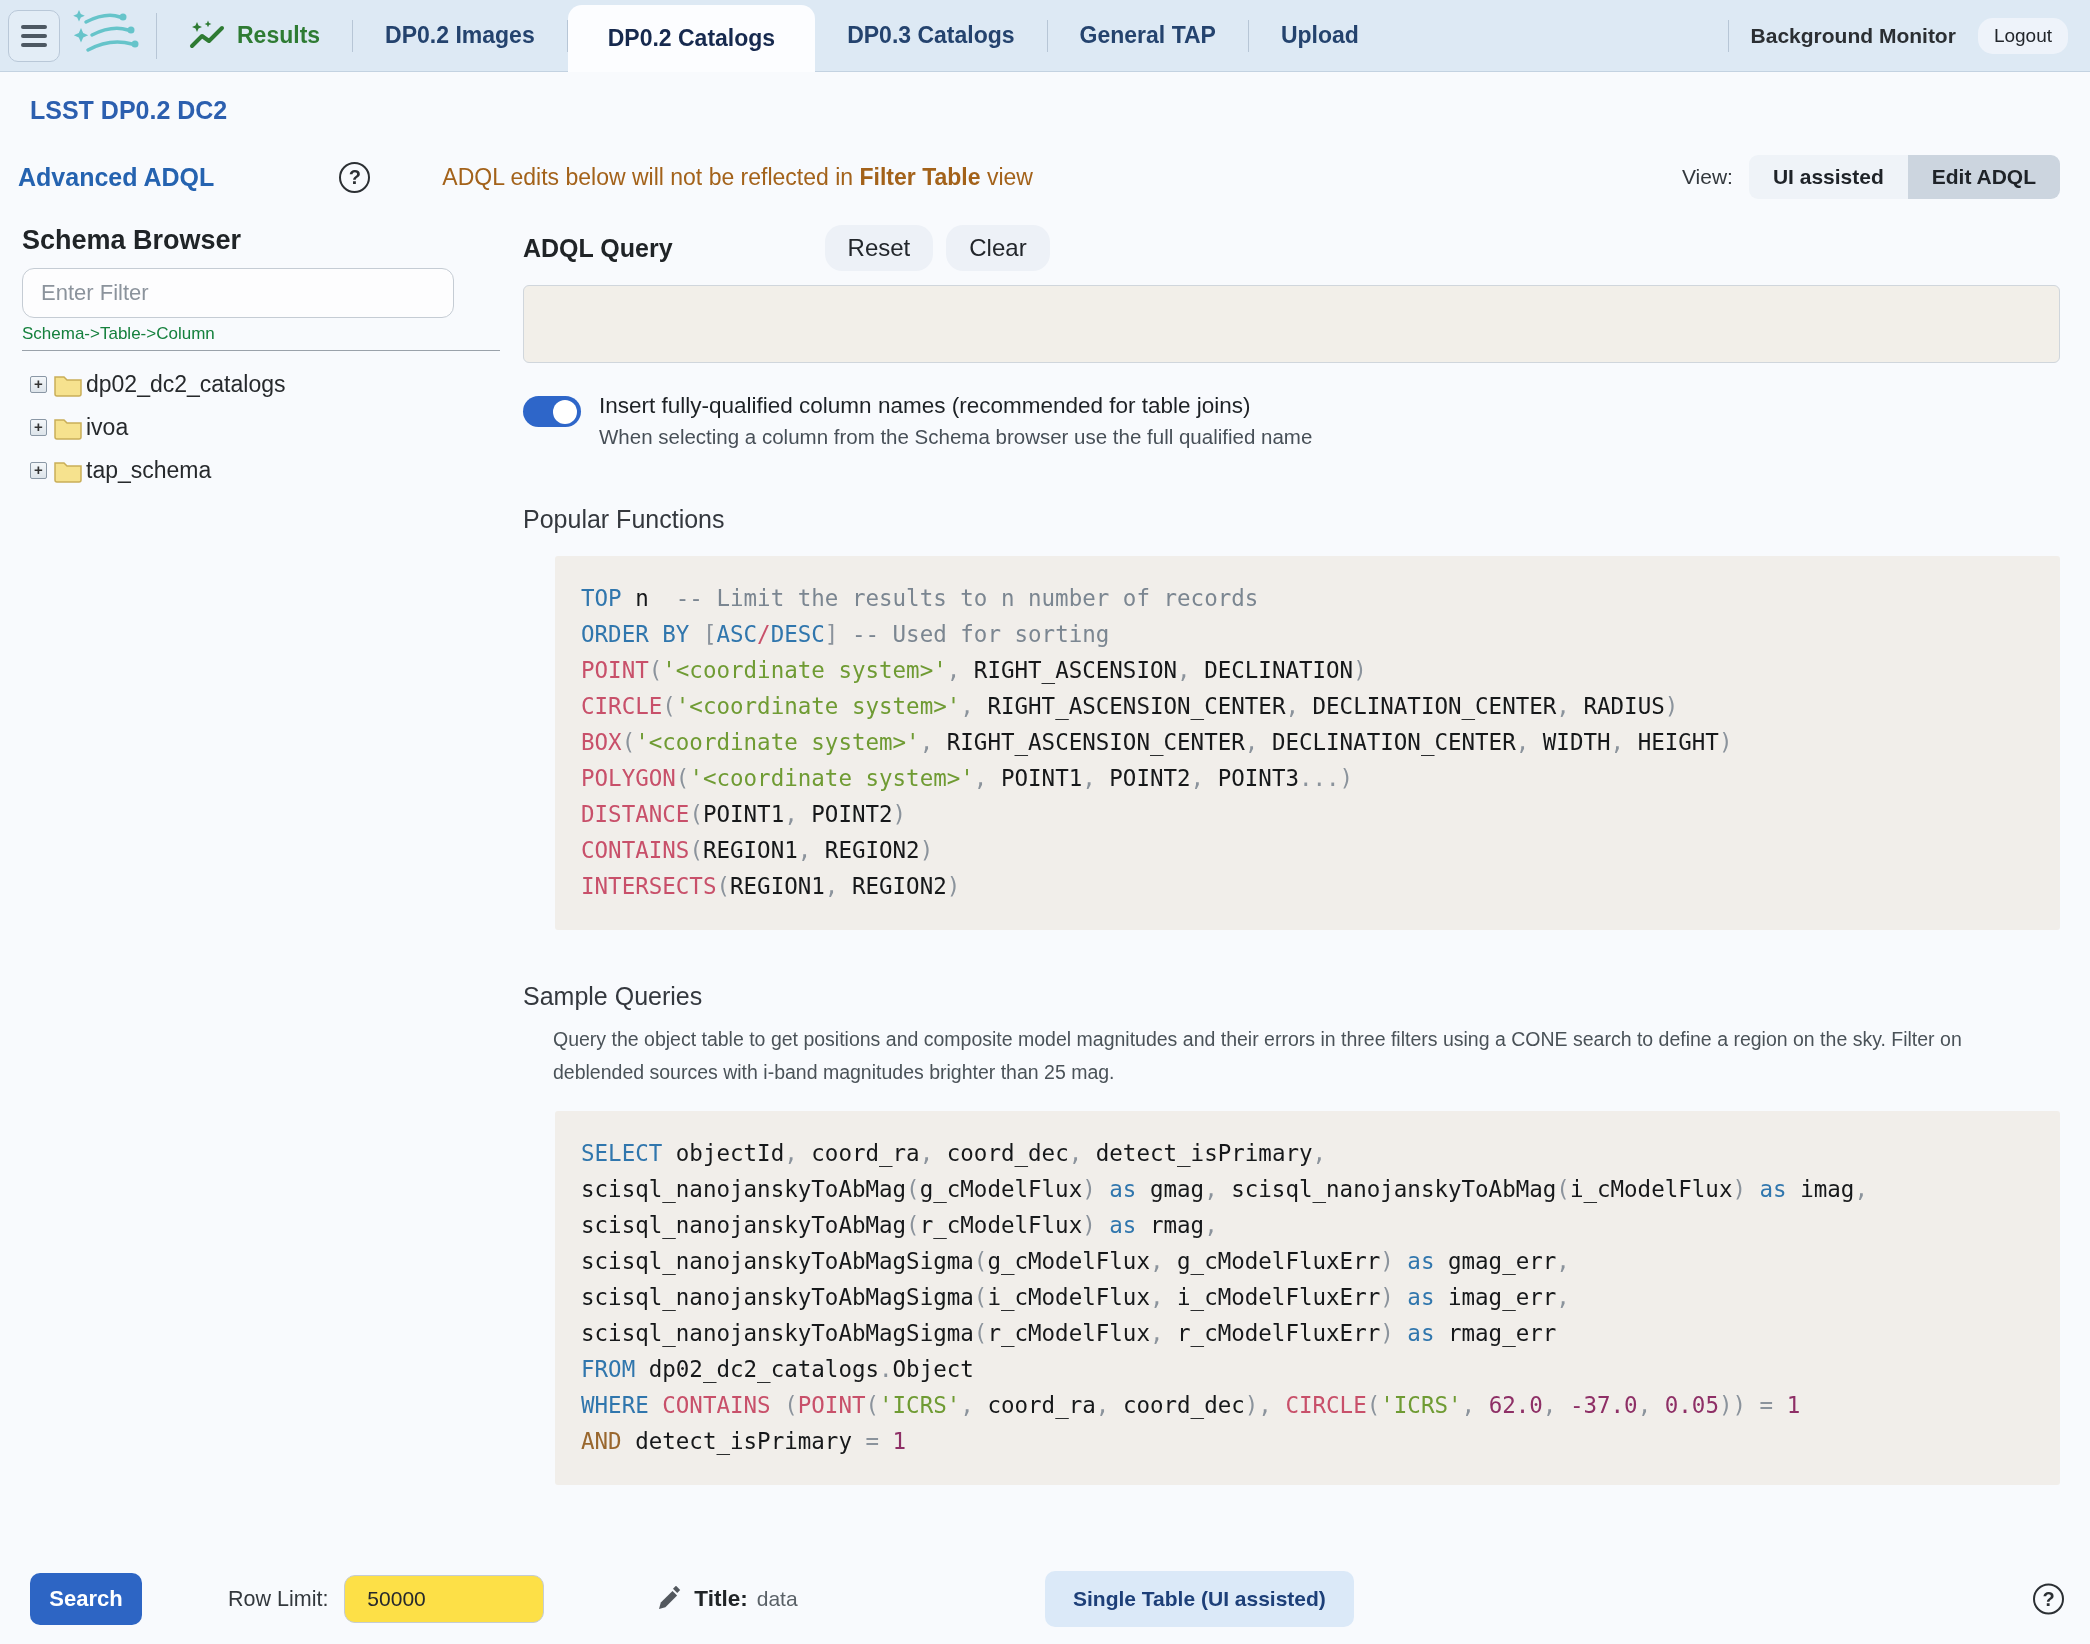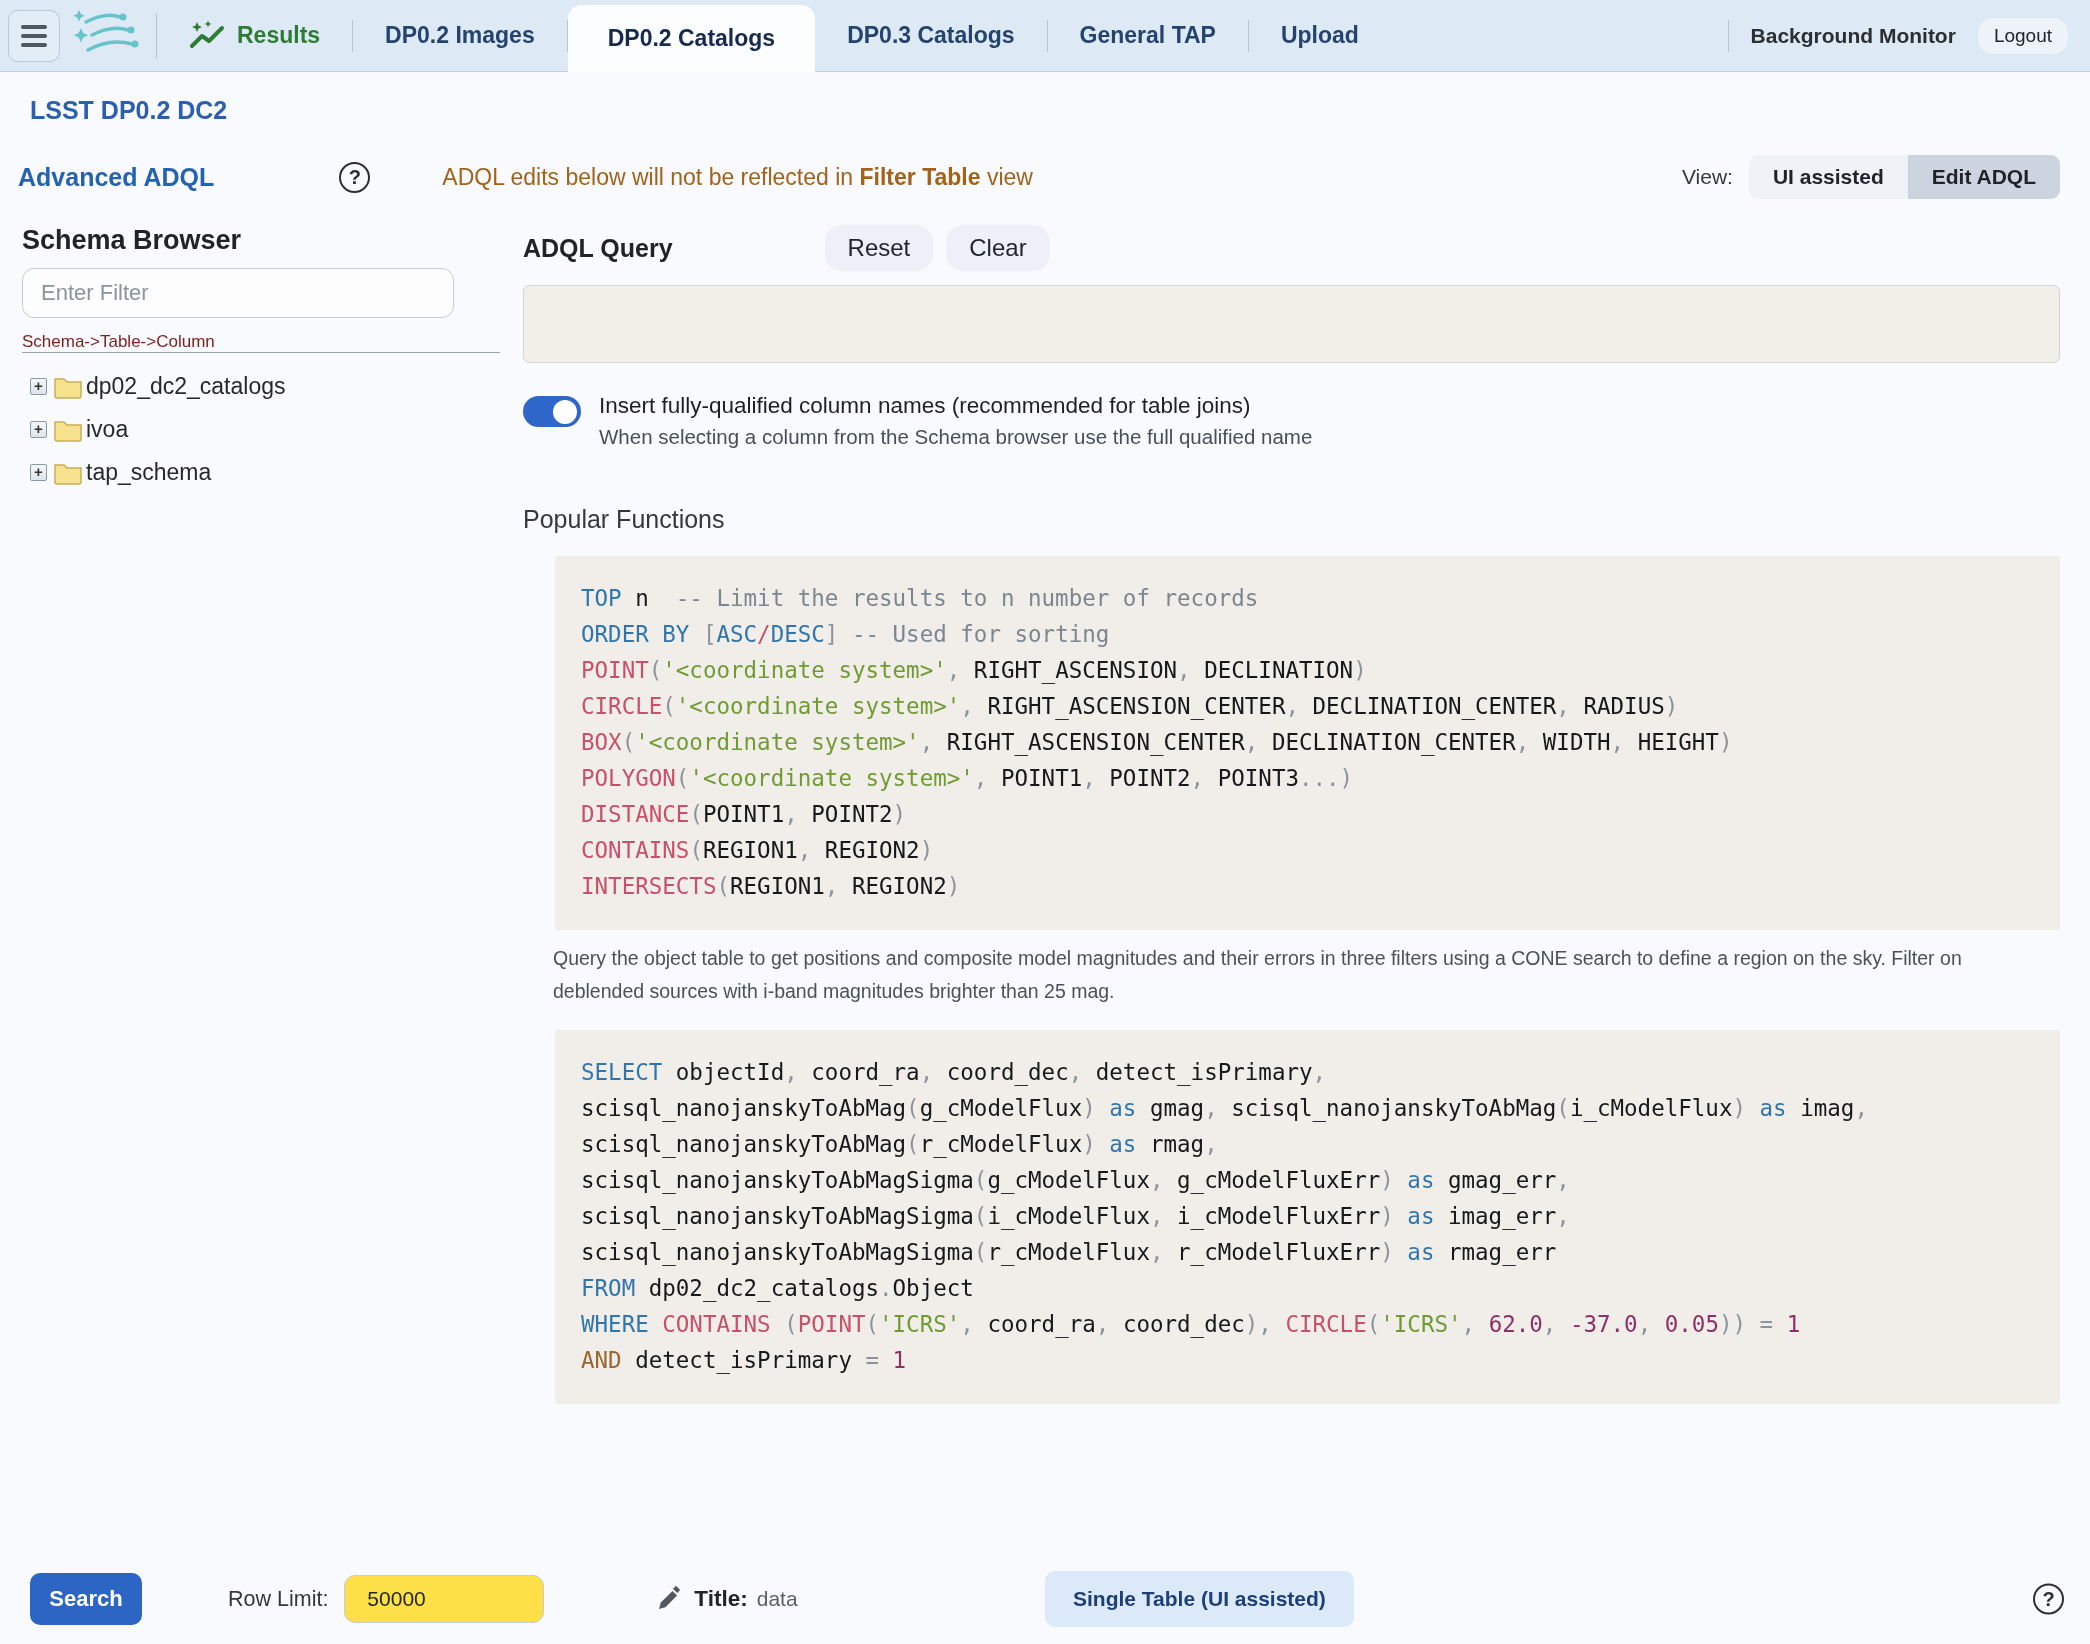--- a/index.html
+++ b/index.html
@@ -107,21 +107,21 @@
   .sidebar { width: 523px; flex-shrink: 0; padding-left: 22px; }
   .sb-title { font-size: 27px; font-weight: 700; color: #202427; }
   .sb-filter {
     margin-top: 12px;
     width: 432px; height: 50px;
     border: 1px solid #c5ccd4; border-radius: 12px;
     font-family: inherit; font-size: 22px; color: #33383d;
     padding: 0 18px; background: #fdfdfe; outline: none;
   }
   .sb-filter::placeholder { color: #8b939c; }
-  .sb-hint { margin-top: 14px; font-size: 17px; color: #7f1d1d; 
+  .sb-hint { margin-top: 6px; font-size: 17px; color: #15803d; padding-bottom: 6px;
              border-bottom: 1px solid #9aa2aa; width: 478px; }
   .tree { margin-top: 12px; }
   .tree-row { display: flex; align-items: center; height: 43px; cursor: pointer; padding-left: 8px; }
   .plus-box {
     width: 17px; height: 17px;
     border: 1px solid #8a97a5; border-radius: 2px;
     background: linear-gradient(#f4f7fa, #dde4ea);
     font-size: 15px; line-height: 14px; font-weight: 700; color: #333;
     text-align: center; cursor: pointer; flex-shrink: 0;
   }
@@ -349,20 +349,21 @@
           </div>
         <div class="toggle-texts">
           <div class="toggle-label">Insert fully-qualified column names (recommended for table joins)</div>
           <div class="toggle-hint">When selecting a column from the Schema browser use the full qualified name</div>
         </div>
       </div>
 
       <div class="section-title pf-title">Popular Functions</div>
       <div class="code-block"><div class="code-line"><span class="tk-kw">TOP</span><span class="tk-id"> n</span><span class="tk-cm">  -- Limit the results to n number of records</span></div><div class="code-line"><span class="tk-kw">ORDER BY</span><span class="tk-pn"> [</span><span class="tk-kw">ASC</span><span class="tk-fn">/</span><span class="tk-kw">DESC</span><span class="tk-pn">]</span><span class="tk-cm"> -- Used for sorting</span></div><div class="code-line"><span class="tk-fn">POINT</span><span class="tk-pn">(</span><span class="tk-str">'&lt;coordinate system&gt;'</span><span class="tk-pn">, </span><span class="tk-id">RIGHT_ASCENSION</span><span class="tk-pn">, </span><span class="tk-id">DECLINATION</span><span class="tk-pn">)</span></div><div class="code-line"><span class="tk-fn">CIRCLE</span><span class="tk-pn">(</span><span class="tk-str">'&lt;coordinate system&gt;'</span><span class="tk-pn">, </span><span class="tk-id">RIGHT_ASCENSION_CENTER</span><span class="tk-pn">, </span><span class="tk-id">DECLINATION_CENTER</span><span class="tk-pn">, </span><span class="tk-id">RADIUS</span><span class="tk-pn">)</span></div><div class="code-line"><span class="tk-fn">BOX</span><span class="tk-pn">(</span><span class="tk-str">'&lt;coordinate system&gt;'</span><span class="tk-pn">, </span><span class="tk-id">RIGHT_ASCENSION_CENTER</span><span class="tk-pn">, </span><span class="tk-id">DECLINATION_CENTER</span><span class="tk-pn">, </span><span class="tk-id">WIDTH</span><span class="tk-pn">, </span><span class="tk-id">HEIGHT</span><span class="tk-pn">)</span></div><div class="code-line"><span class="tk-fn">POLYGON</span><span class="tk-pn">(</span><span class="tk-str">'&lt;coordinate system&gt;'</span><span class="tk-pn">, </span><span class="tk-id">POINT1</span><span class="tk-pn">, </span><span class="tk-id">POINT2</span><span class="tk-pn">, </span><span class="tk-id">POINT3</span><span class="tk-pn">...)</span></div><div class="code-line"><span class="tk-fn">DISTANCE</span><span class="tk-pn">(</span><span class="tk-id">POINT1</span><span class="tk-pn">, </span><span class="tk-id">POINT2</span><span class="tk-pn">)</span></div><div class="code-line"><span class="tk-fn">CONTAINS</span><span class="tk-pn">(</span><span class="tk-id">REGION1</span><span class="tk-pn">, </span><span class="tk-id">REGION2</span><span class="tk-pn">)</span></div><div class="code-line"><span class="tk-fn">INTERSECTS</span><span class="tk-pn">(</span><span class="tk-id">REGION1</span><span class="tk-pn">, </span><span class="tk-id">REGION2</span><span class="tk-pn">)</span></div></div>
 
+      <div class="section-title sq-title">Sample Queries</div>
       <div class="sq-desc">Query the object table to get positions and composite model magnitudes and their errors in three filters using a CONE search to define a region on the sky. Filter on deblended sources with i-band magnitudes brighter than 25 mag.</div>
       <div class="code-block"><div class="code-line"><span class="tk-kw">SELECT</span><span class="tk-id"> objectId</span><span class="tk-pn">,</span><span class="tk-id"> coord_ra</span><span class="tk-pn">,</span><span class="tk-id"> coord_dec</span><span class="tk-pn">,</span><span class="tk-id"> detect_isPrimary</span><span class="tk-pn">,</span></div><div class="code-line"><span class="tk-id">scisql_nanojanskyToAbMag</span><span class="tk-pn">(</span><span class="tk-id">g_cModelFlux</span><span class="tk-pn">) </span><span class="tk-kw">as</span><span class="tk-id"> gmag</span><span class="tk-pn">, </span><span class="tk-id">scisql_nanojanskyToAbMag</span><span class="tk-pn">(</span><span class="tk-id">i_cModelFlux</span><span class="tk-pn">) </span><span class="tk-kw">as</span><span class="tk-id"> imag</span><span class="tk-pn">,</span></div><div class="code-line"><span class="tk-id">scisql_nanojanskyToAbMag</span><span class="tk-pn">(</span><span class="tk-id">r_cModelFlux</span><span class="tk-pn">) </span><span class="tk-kw">as</span><span class="tk-id"> rmag</span><span class="tk-pn">,</span></div><div class="code-line"><span class="tk-id">scisql_nanojanskyToAbMagSigma</span><span class="tk-pn">(</span><span class="tk-id">g_cModelFlux</span><span class="tk-pn">, </span><span class="tk-id">g_cModelFluxErr</span><span class="tk-pn">) </span><span class="tk-kw">as</span><span class="tk-id"> gmag_err</span><span class="tk-pn">,</span></div><div class="code-line"><span class="tk-id">scisql_nanojanskyToAbMagSigma</span><span class="tk-pn">(</span><span class="tk-id">i_cModelFlux</span><span class="tk-pn">, </span><span class="tk-id">i_cModelFluxErr</span><span class="tk-pn">) </span><span class="tk-kw">as</span><span class="tk-id"> imag_err</span><span class="tk-pn">,</span></div><div class="code-line"><span class="tk-id">scisql_nanojanskyToAbMagSigma</span><span class="tk-pn">(</span><span class="tk-id">r_cModelFlux</span><span class="tk-pn">, </span><span class="tk-id">r_cModelFluxErr</span><span class="tk-pn">) </span><span class="tk-kw">as</span><span class="tk-id"> rmag_err</span></div><div class="code-line"><span class="tk-kw">FROM</span><span class="tk-id"> dp02_dc2_catalogs</span><span class="tk-pn">.</span><span class="tk-id">Object</span></div><div class="code-line"><span class="tk-kw">WHERE</span><span class="tk-fn"> CONTAINS</span><span class="tk-pn"> (</span><span class="tk-fn">POINT</span><span class="tk-pn">(</span><span class="tk-str">'ICRS'</span><span class="tk-pn">, </span><span class="tk-id">coord_ra</span><span class="tk-pn">, </span><span class="tk-id">coord_dec</span><span class="tk-pn">), </span><span class="tk-fn">CIRCLE</span><span class="tk-pn">(</span><span class="tk-str">'ICRS'</span><span class="tk-pn">, </span><span class="tk-num">62.0</span><span class="tk-pn">, </span><span class="tk-num">-37.0</span><span class="tk-pn">, </span><span class="tk-num">0.05</span><span class="tk-pn">)) = </span><span class="tk-num">1</span></div><div class="code-line"><span class="tk-op">AND</span><span class="tk-id"> detect_isPrimary</span><span class="tk-pn"> = </span><span class="tk-num">1</span></div></div>
     </div>
   </div>
 </div>
 
 <div class="footer">
   <button class="search-btn">Search</button>
   <span class="rowlimit-label">Row Limit:</span>
   <input class="rowlimit-input" value="50000" style="">

